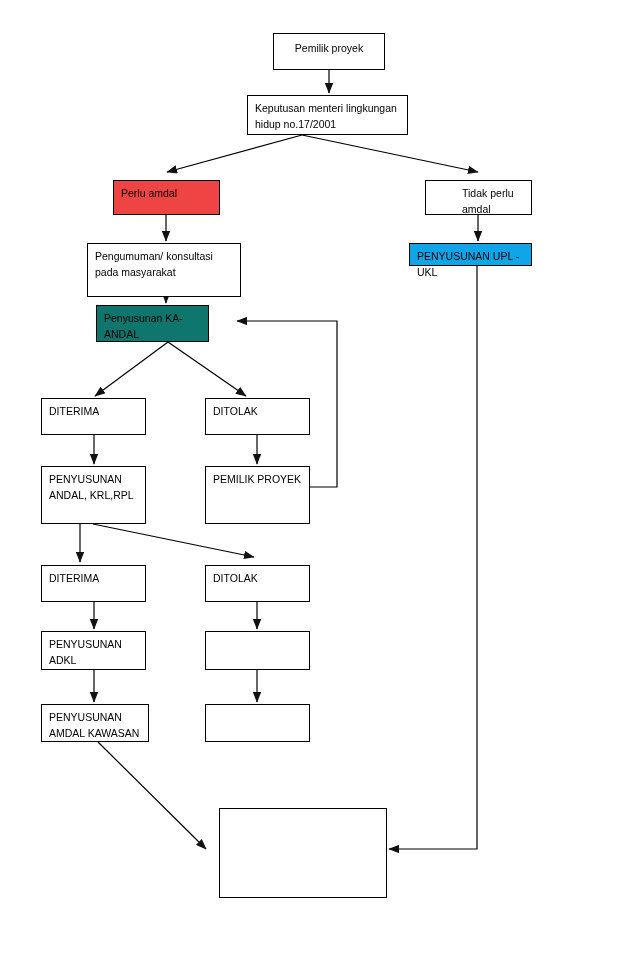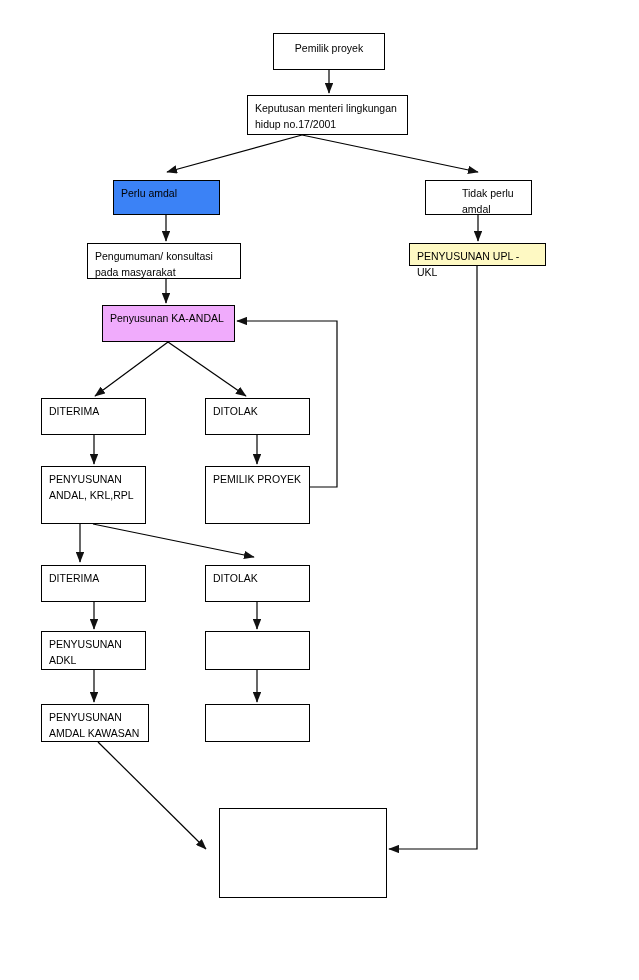--- a/index.html
+++ b/index.html
@@ -77,26 +77,26 @@
         <polyline points="94,670 94,702" fill="none" stroke="#000000" stroke-width="1.2" marker-end="url(#arrowhead)"></polyline>
         <polyline points="257,670 257,702" fill="none" stroke="#000000" stroke-width="1.2" marker-end="url(#arrowhead)"></polyline>
         <polyline points="98,742 206,849" fill="none" stroke="#000000" stroke-width="1.2" marker-end="url(#arrowhead)"></polyline>
         <polyline points="477,266 477,849 389,849" fill="none" stroke="#000000" stroke-width="1.2" marker-end="url(#arrowhead)"></polyline>
       </g>
   </svg>
   <div id="node-layer">
       <div class="node center" style="left: 273px; top: 33px; width: 112px; height: 37px; border-color: rgb(0, 0, 0); background: rgb(255, 255, 255); color: rgb(0, 0, 0);">Pemilik proyek</div>
       <div class="node" style="left: 247px; top: 95px; width: 161px; height: 40px; border-color: rgb(0, 0, 0); background: rgb(255, 255, 255); color: rgb(0, 0, 0);">Keputusan menteri lingkungan
 hidup no.17/2001</div>
-      <div class="node" style="left: 113px; top: 180px; width: 107px; height: 35px; border-color: rgb(0, 0, 0); background: #3b82f6; color: rgb(0, 0, 0);">Perlu amdal</div>
+      <div class="node" style="left: 113px; top: 180px; width: 107px; height: 35px; border-color: rgb(0, 0, 0); background: #ef4444; color: rgb(0, 0, 0);">Perlu amdal</div>
       <div class="node" style="left: 425px; top: 180px; width: 107px; height: 35px; border-color: rgb(0, 0, 0); background: rgb(255, 255, 255); color: rgb(0, 0, 0); padding-left: 36px;">Tidak perlu amdal</div>
-      <div class="node" style="left: 87px; top: 243px; width: 154px; height: 36px; border-color: rgb(0, 0, 0); background: rgb(255, 255, 255); color: rgb(0, 0, 0);">Pengumuman/ konsultasi
+      <div class="node" style="left: 87px; top: 243px; width: 154px; height: 54px; border-color: rgb(0, 0, 0); background: rgb(255, 255, 255); color: rgb(0, 0, 0);">Pengumuman/ konsultasi
 pada masyarakat</div>
-      <div class="node" style="left: 409px; top: 243px; width: 137px; height: 23px; border-color: rgb(0, 0, 0); background: #fef9c3; color: rgb(0, 0, 0);">PENYUSUNAN UPL - UKL</div>
-      <div class="node" style="left: 102px; top: 305px; width: 133px; height: 37px; border-color: rgb(0, 0, 0); background: #f0abfc; color: rgb(0, 0, 0);">Penyusunan KA-ANDAL</div>
+      <div class="node" style="left: 409px; top: 243px; width: 123px; height: 23px; border-color: rgb(0, 0, 0); background: #0ea5e9; color: rgb(0, 0, 0);">PENYUSUNAN UPL - UKL</div>
+      <div class="node" style="left: 96px; top: 305px; width: 113px; height: 37px; border-color: rgb(0, 0, 0); background: #0f766e; color: rgb(0, 0, 0);">Penyusunan KA-ANDAL</div>
       <div class="node" style="left: 41px; top: 398px; width: 105px; height: 37px; border-color: rgb(0, 0, 0); background: rgb(255, 255, 255); color: rgb(0, 0, 0);">DITERIMA</div>
       <div class="node" style="left: 205px; top: 398px; width: 105px; height: 37px; border-color: rgb(0, 0, 0); background: rgb(255, 255, 255); color: rgb(0, 0, 0);">DITOLAK</div>
       <div class="node" style="left: 41px; top: 466px; width: 105px; height: 58px; border-color: rgb(0, 0, 0); background: rgb(255, 255, 255); color: rgb(0, 0, 0);">PENYUSUNAN
 ANDAL, KRL,RPL</div>
       <div class="node" style="left: 205px; top: 466px; width: 105px; height: 58px; border-color: rgb(0, 0, 0); background: rgb(255, 255, 255); color: rgb(0, 0, 0);">PEMILIK PROYEK</div>
       <div class="node" style="left: 41px; top: 565px; width: 105px; height: 37px; border-color: rgb(0, 0, 0); background: rgb(255, 255, 255); color: rgb(0, 0, 0);">DITERIMA</div>
       <div class="node" style="left: 205px; top: 565px; width: 105px; height: 37px; border-color: rgb(0, 0, 0); background: rgb(255, 255, 255); color: rgb(0, 0, 0);">DITOLAK</div>
       <div class="node" style="left: 41px; top: 631px; width: 105px; height: 39px; border-color: rgb(0, 0, 0); background: rgb(255, 255, 255); color: rgb(0, 0, 0);">PENYUSUNAN
 ADKL</div>
       <div class="node empty" style="left: 205px; top: 631px; width: 105px; height: 39px; border-color: rgb(0, 0, 0); background: rgb(255, 255, 255); color: rgb(0, 0, 0);"></div>

